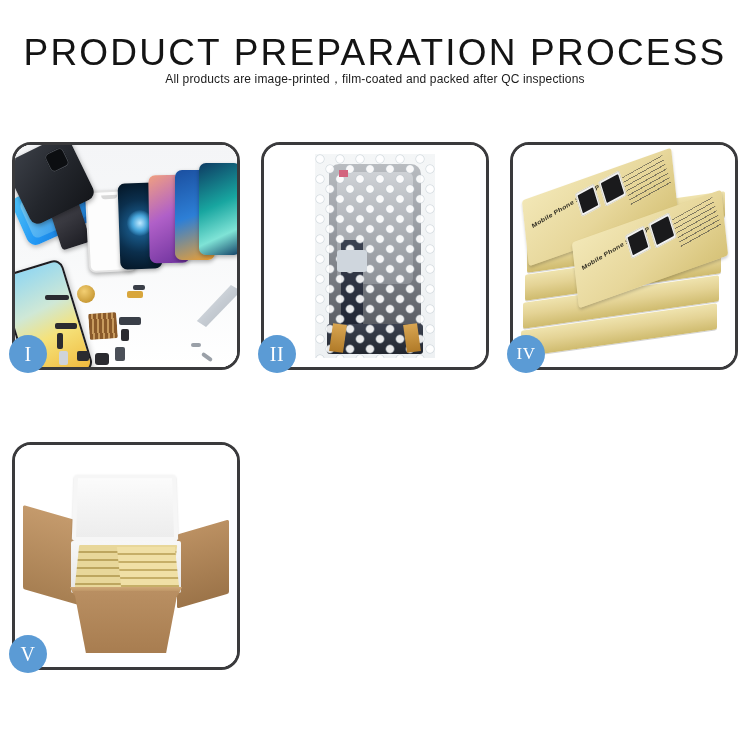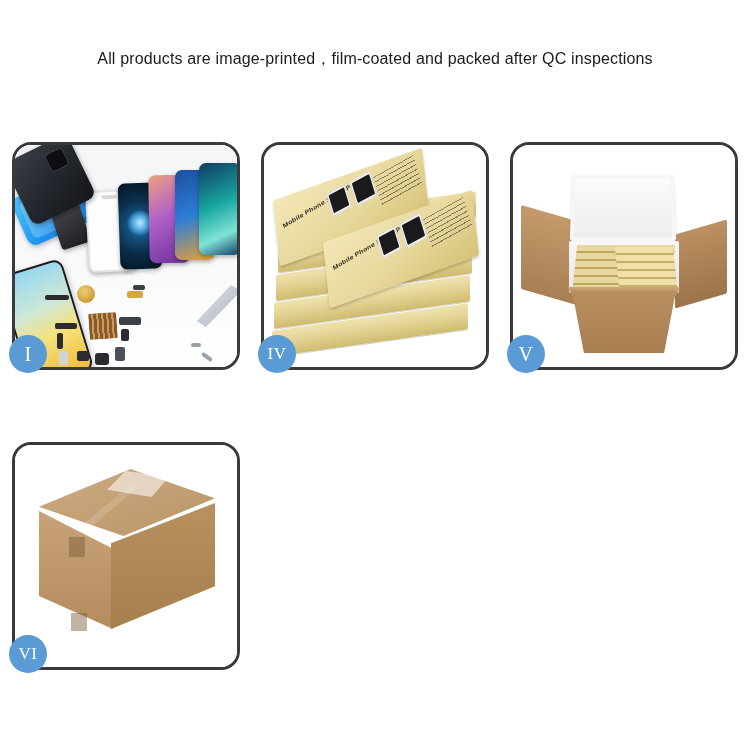--- a/index.html
+++ b/index.html
@@ -23,22 +23,21 @@
   .title {
     font-size: 37px;
     font-weight: 500;
     letter-spacing: 2.2px;
     color: #141414;
     line-height: 1;
     white-space: nowrap;
     font-family: "Liberation Sans", sans-serif;
   }
   .subtitle {
-    margin-top: 15px;
-    font-size: 16px;
+    font-size: 12px;
     font-weight: 400;
     letter-spacing: .15px;
     color: #1b1b1b;
     white-space: nowrap;
   }
 
   
   .grid {
     position: absolute;
     top: 142px;
@@ -402,20 +401,21 @@
   .c6-tape {
     position:absolute; left:92px; top:26px; width:62px; height:26px;
     background: rgba(255,255,255,.55);
     clip-path: polygon(30% 0,100% 22%,72% 100%,0 72%);
   }
 </style>
 </head>
 <body>
 
 <div class="header">
+  <div class="title">PRODUCT PREPARATION PROCESS</div>
   <div class="subtitle">All products are image-printed，film-coated and packed after QC inspections</div>
 </div>
 
 <div class="grid">
 
   <div class="panel">
     <div class="panel-inner">
       <div class="p1-bg">
         <div class="phone ph-a"></div>
         <div class="phone ph-b"></div>
@@ -440,20 +440,35 @@
         <div class="part pt10"></div>
         <div class="part pt11"></div>
         <div class="part pt12"></div>
         <div class="part pt13"></div>
         <div class="part pt14"></div>
       </div>
     </div>
     <div class="badge">I</div>
   </div>
 
+  <div class="panel">
+    <div class="panel-inner">
+      <div class="p2-wrap">
+        <div class="lcd"></div>
+        <div class="lcd-flex"></div>
+        <div class="lcd-conn"></div>
+        <div class="lcd-base"></div>
+        <div class="lcd-tab-l"></div>
+        <div class="lcd-tab-r"></div>
+        <div class="lcd-red"></div>
+        <div class="bubbles"></div>
+      </div>
+    </div>
+    <div class="badge">II</div>
+  </div>
 
 
   <div class="panel">
     <div class="panel-inner p4">
       <div class="stack">
         <div class="sbox b1"></div>
         <div class="sbox b2"></div>
         <div class="sbox b3"></div>
         <div class="sbox b4"></div>
         <div class="sbox b5"></div>
@@ -481,26 +496,14 @@
       <div class="foam-lid"></div>
       <div class="foam-tray"></div>
       <div class="gold-rows"></div>
       <div class="gold-rows2"></div>
       <div class="carton-lip"></div>
       <div class="carton-body"></div>
     </div>
     <div class="badge">V</div>
   </div>
 
-  <div class="panel">
-    <div class="panel-inner p6">
-      <div class="c6-top"></div>
-      <div class="c6-seam"></div>
-      <div class="c6-tape"></div>
-      <div class="c6-left"></div>
-      <div class="c6-right"></div>
-      <div class="c6-tab1"></div>
-      <div class="c6-tab2"></div>
-    </div>
-    <div class="badge wide">VI</div>
-  </div>
 
 </div>
 
 </body></html>

